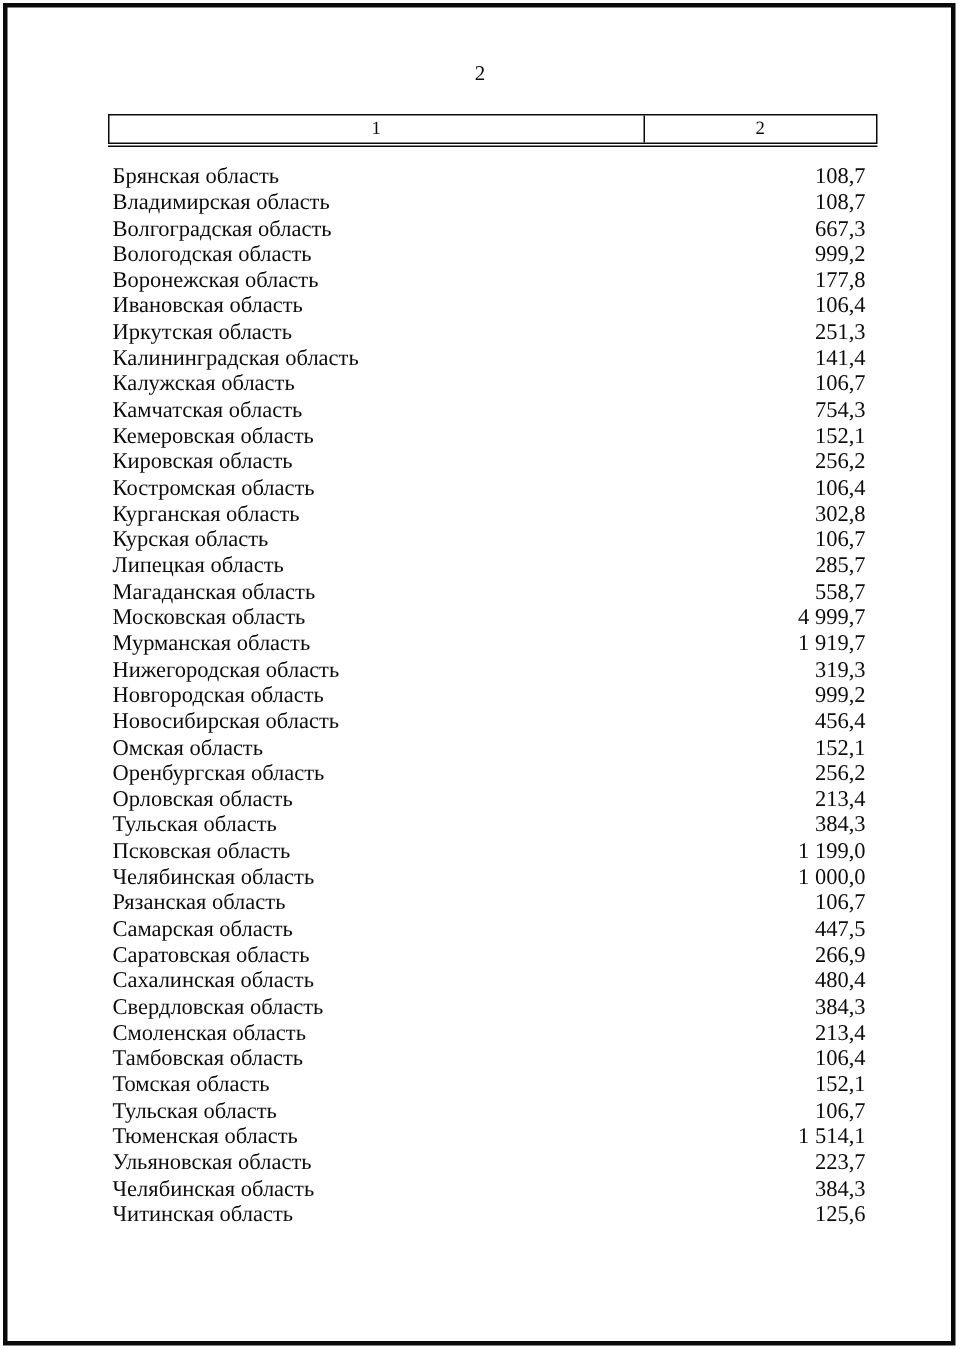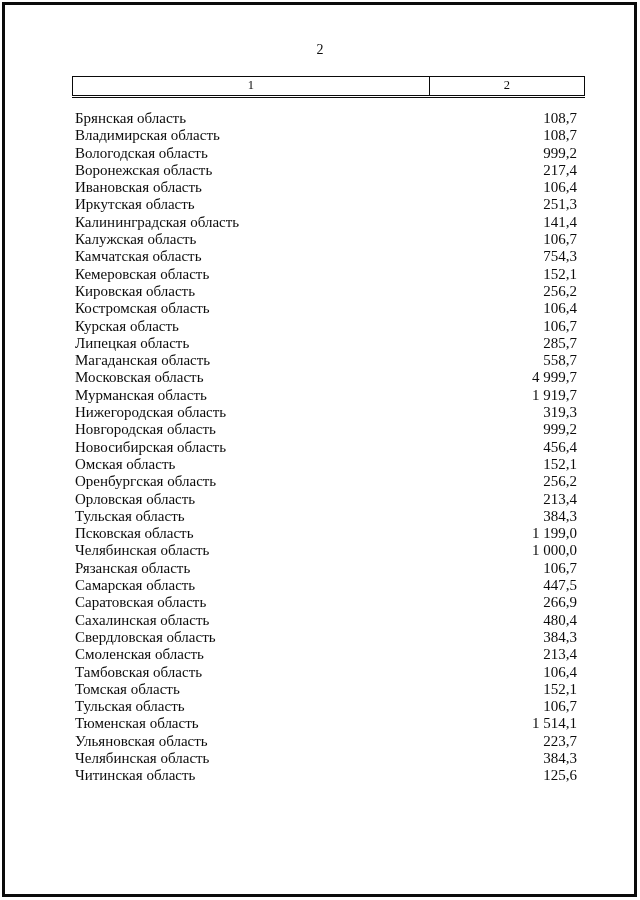--- a/index.html
+++ b/index.html
@@ -99,26 +99,30 @@
 <div class="table-body">
     <div class="row">
       <span class="cell-name">Брянская область</span>
       <span class="cell-value">108,7</span>
     </div>
     <div class="row">
       <span class="cell-name">Владимирская область</span>
       <span class="cell-value">108,7</span>
     </div>
     <div class="row">
+      <span class="cell-name">Волгоградская область</span>
+      <span class="cell-value">667,3</span>
+    </div>
+    <div class="row">
       <span class="cell-name">Вологодская область</span>
       <span class="cell-value">999,2</span>
     </div>
     <div class="row">
       <span class="cell-name">Воронежская область</span>
-      <span class="cell-value">217,4</span>
+      <span class="cell-value">177,8</span>
     </div>
     <div class="row">
       <span class="cell-name">Ивановская область</span>
       <span class="cell-value">106,4</span>
     </div>
     <div class="row">
       <span class="cell-name">Иркутская область</span>
       <span class="cell-value">251,3</span>
     </div>
     <div class="row">
@@ -139,20 +143,24 @@
     </div>
     <div class="row">
       <span class="cell-name">Кировская область</span>
       <span class="cell-value">256,2</span>
     </div>
     <div class="row">
       <span class="cell-name">Костромская область</span>
       <span class="cell-value">106,4</span>
     </div>
     <div class="row">
+      <span class="cell-name">Курганская область</span>
+      <span class="cell-value">302,8</span>
+    </div>
+    <div class="row">
       <span class="cell-name">Курская область</span>
       <span class="cell-value">106,7</span>
     </div>
     <div class="row">
       <span class="cell-name">Липецкая область</span>
       <span class="cell-value">285,7</span>
     </div>
     <div class="row">
       <span class="cell-name">Магаданская область</span>
       <span class="cell-value">558,7</span>

